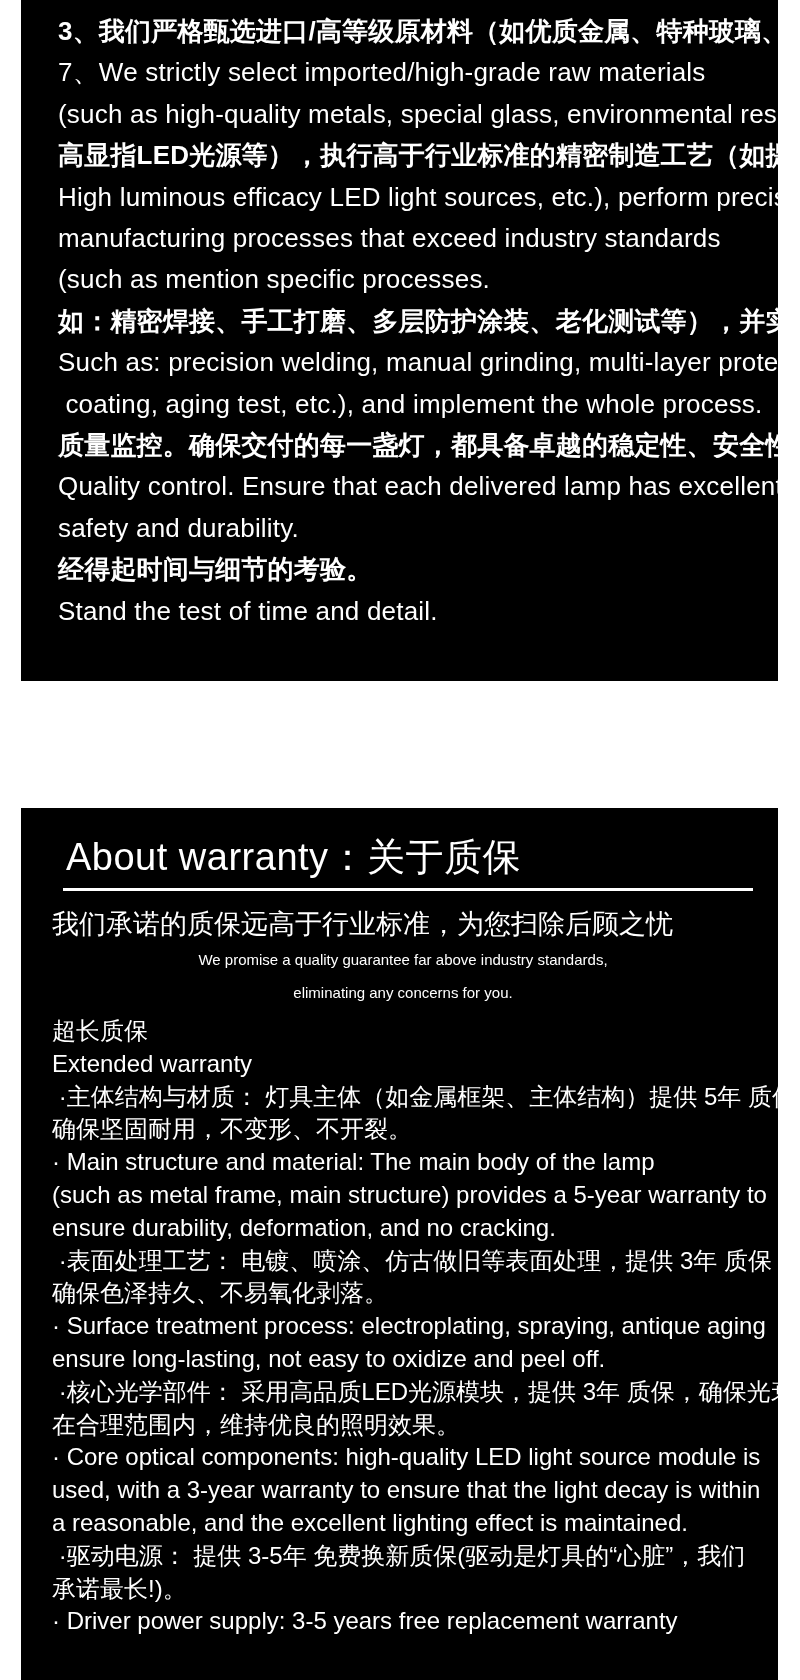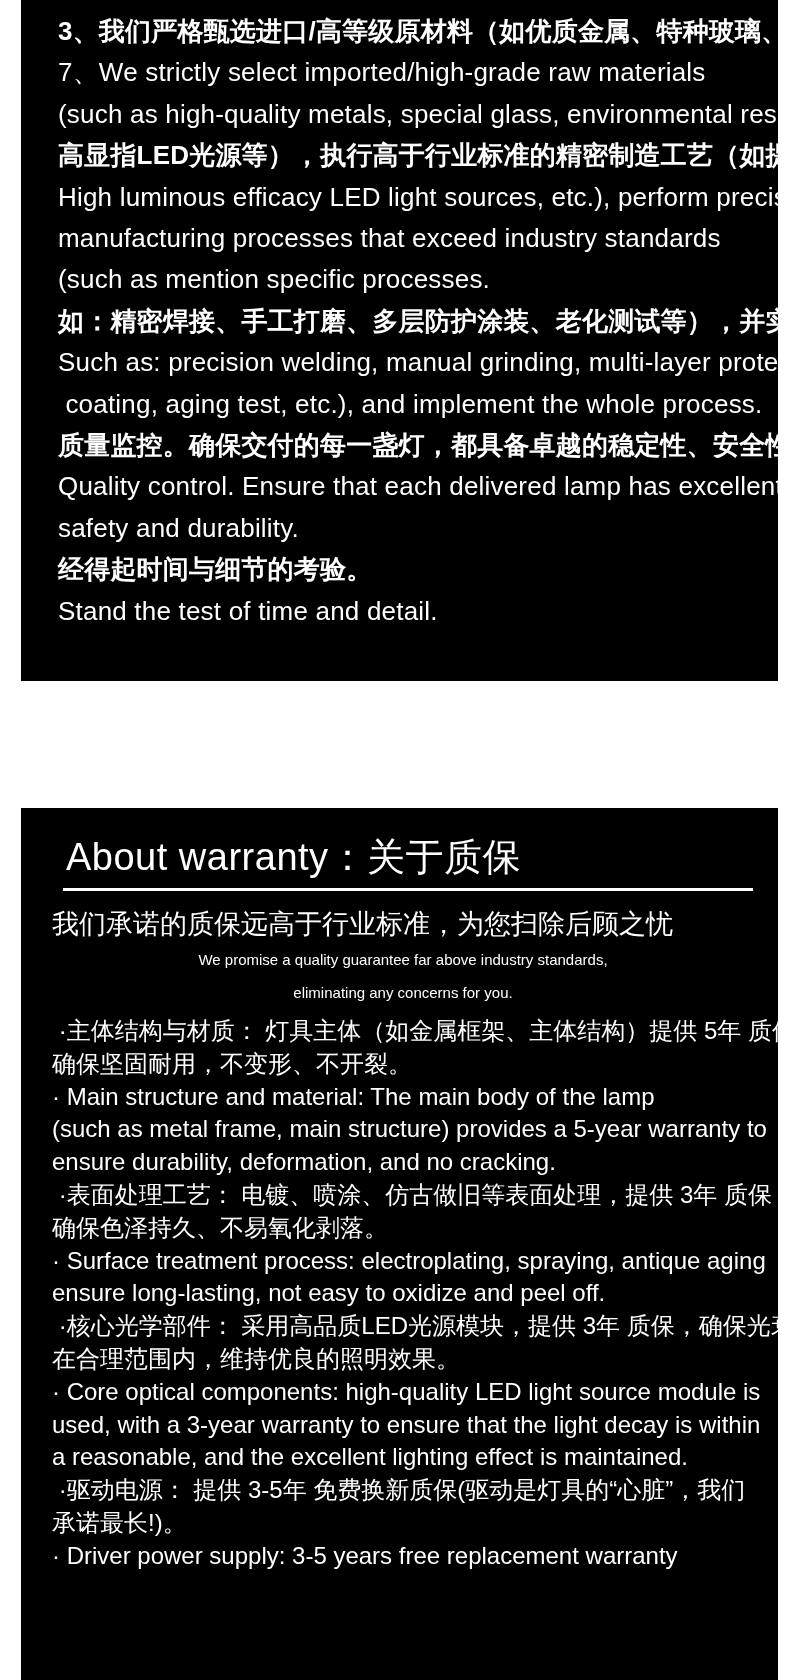--- a/index.html
+++ b/index.html
@@ -108,20 +108,22 @@
     <div class="m-line en">Stand the test of time and detail.</div>
   </section>
 
   <section class="panel panel-warranty">
     <h1 class="w-heading" style="margin:0">About warranty：关于质保</h1>
     <div class="w-divider"></div>
     <div class="w-subtitle-zh">我们承诺的质保远高于行业标准，为您扫除后顾之忧</div>
     <div class="w-subtitle-en">We promise a quality guarantee far above industry standards,</div>
     <div class="w-subtitle-en">eliminating any concerns for you.</div>
     <div class="w-body">
+      <div class="w-line zh">超长质保</div>
+      <div class="w-line en">Extended warranty</div>
       <div class="w-line zh"> ·主体结构与材质： 灯具主体（如金属框架、主体结构）提供 5年 质保，</div>
       <div class="w-line zh">确保坚固耐用，不变形、不开裂。</div>
       <div class="w-line en">· Main structure and material: The main body of the lamp</div>
       <div class="w-line en">(such as metal frame, main structure) provides a 5-year warranty to</div>
       <div class="w-line en">ensure durability, deformation, and no cracking.</div>
       <div class="w-line zh"> ·表面处理工艺： 电镀、喷涂、仿古做旧等表面处理，提供 3年 质保，</div>
       <div class="w-line zh">确保色泽持久、不易氧化剥落。</div>
       <div class="w-line en">· Surface treatment process: electroplating, spraying, antique aging</div>
       <div class="w-line en">ensure long-lasting, not easy to oxidize and peel off.</div>
       <div class="w-line zh"> ·核心光学部件： 采用高品质LED光源模块，提供 3年 质保，确保光衰</div>

